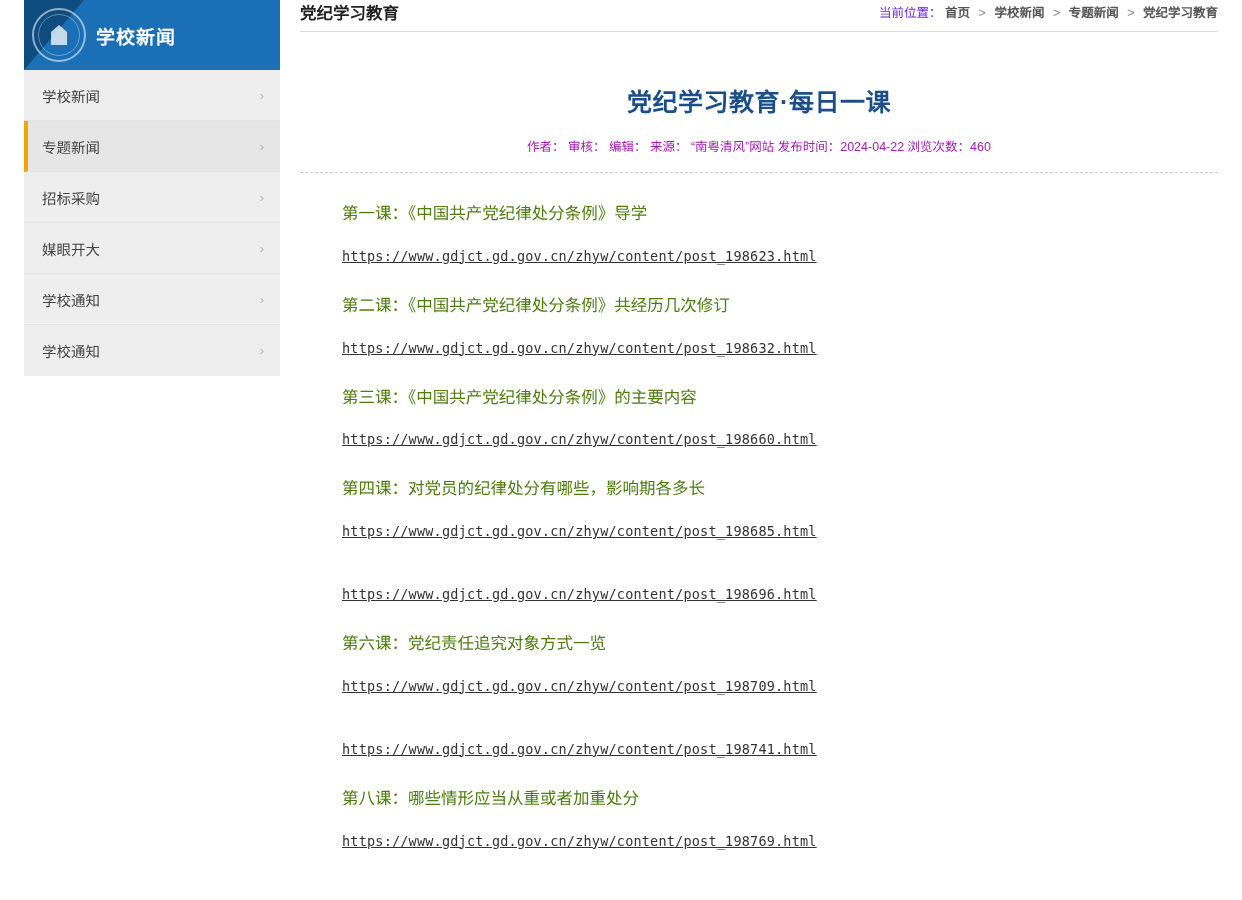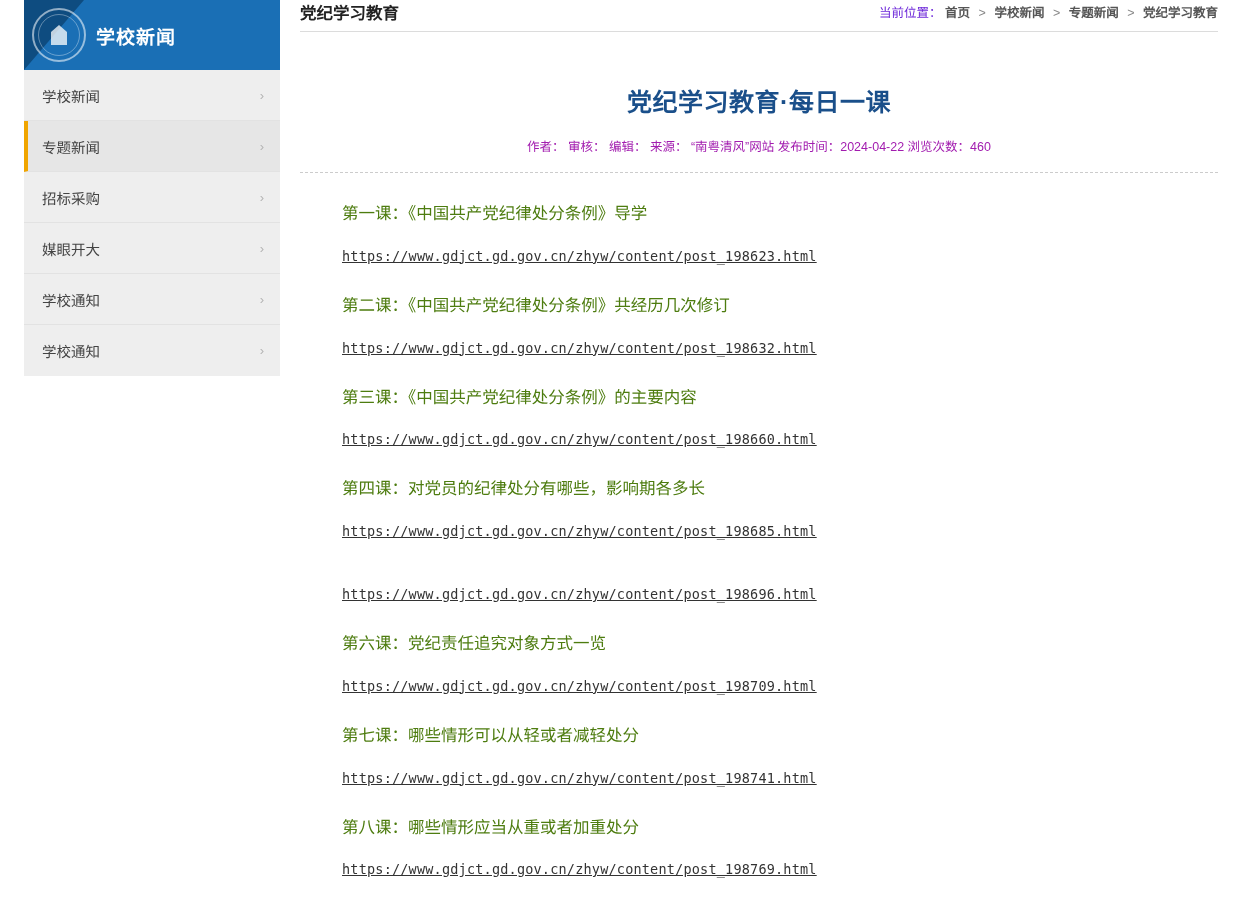--- a/index.html
+++ b/index.html
@@ -285,21 +285,20 @@
         <a class="lesson-link" href="#">https://www.gdjct.gd.gov.cn/zhyw/content/post_198685.html</a>
       </div>
       <div class="lesson">
         <a class="lesson-link" href="#">https://www.gdjct.gd.gov.cn/zhyw/content/post_198696.html</a>
       </div>
       <div class="lesson">
         <div class="lesson-title">第六课：党纪责任追究对象方式一览</div>
         <a class="lesson-link" href="#">https://www.gdjct.gd.gov.cn/zhyw/content/post_198709.html</a>
       </div>
       <div class="lesson">
-        <div class="lesson-title">第七课：哪些情形可以从轻或者减轻处分</div>
         <a class="lesson-link" href="#">https://www.gdjct.gd.gov.cn/zhyw/content/post_198741.html</a>
       </div>
       <div class="lesson">
         <div class="lesson-title">第八课：哪些情形应当从重或者加重处分</div>
         <a class="lesson-link" href="#">https://www.gdjct.gd.gov.cn/zhyw/content/post_198769.html</a>
       </div>
     </div>
   </main>
 
 </div>

